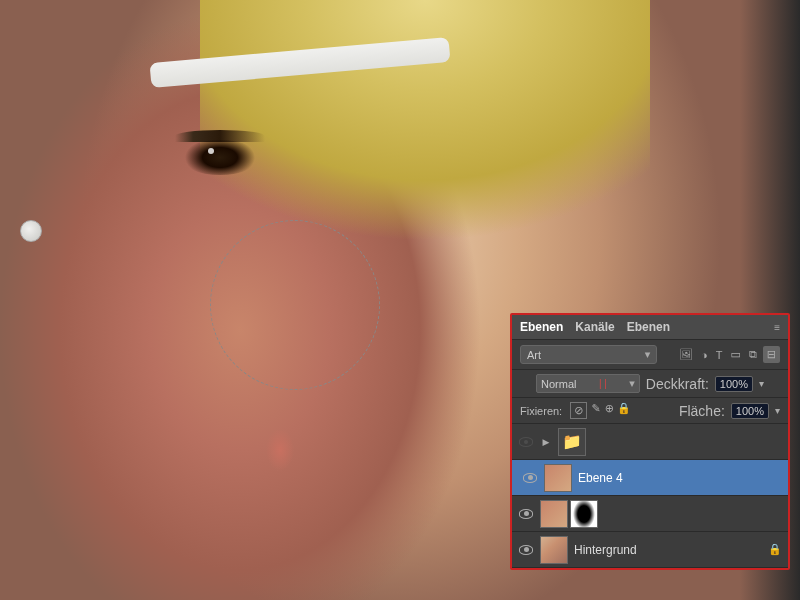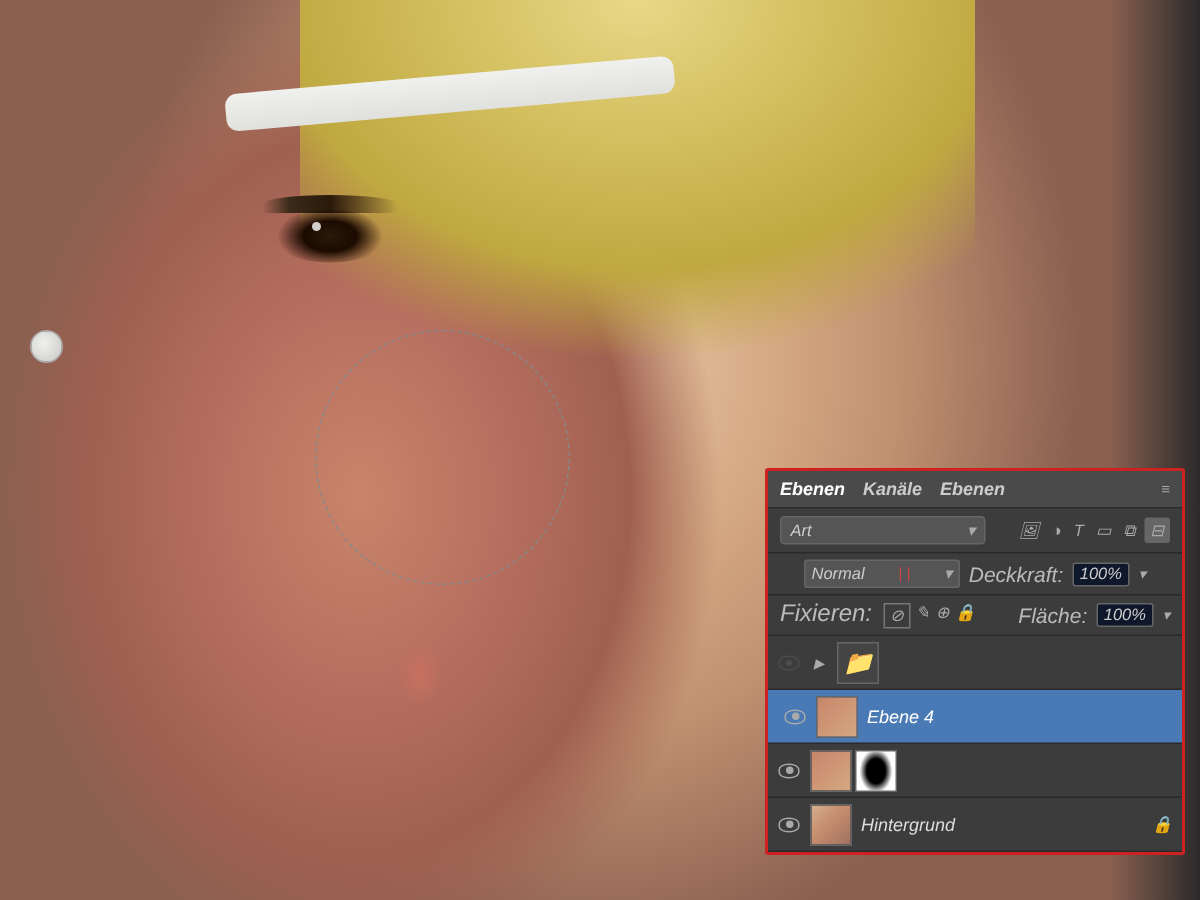--- a/index.html
+++ b/index.html
@@ -92,21 +92,20 @@
 
     
     #layers-panel {
       position: absolute;
       bottom: 30px;
       right: 10px;
       width: 280px;
       background: #3c3c3c;
       border: 2px solid #cc2222;
       border-radius: 2px;
-      font-style: italic;
     }
 
     .panel-header {
       background: #4a4a4a;
       padding: 5px 8px;
       display: flex;
       align-items: center;
       justify-content: space-between;
       border-bottom: 1px solid #2a2a2a;
     }
@@ -207,21 +206,21 @@
     .lock-row {
       padding: 4px 8px;
       display: flex;
       align-items: center;
       gap: 8px;
       border-bottom: 1px solid #2a2a2a;
     }
 
     .lock-label {
       color: #bbb;
-      font-size: 16px;
+      font-size: 11px;
     }
 
     .lock-icons {
       display: flex;
       gap: 4px;
       flex: 1;
     }
 
     .lock-icon {
       color: #aaa;

